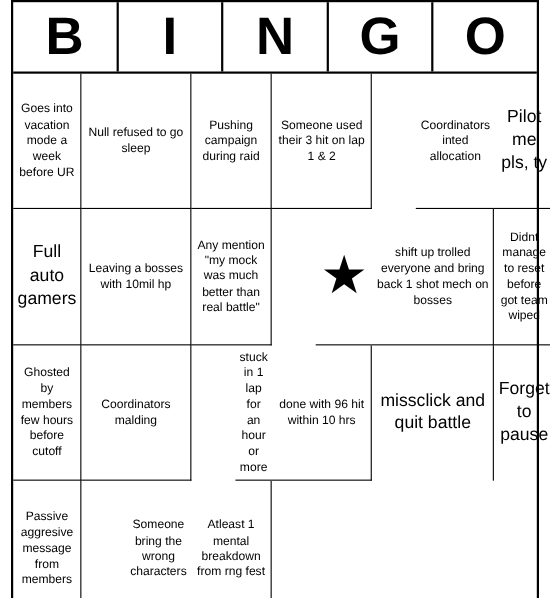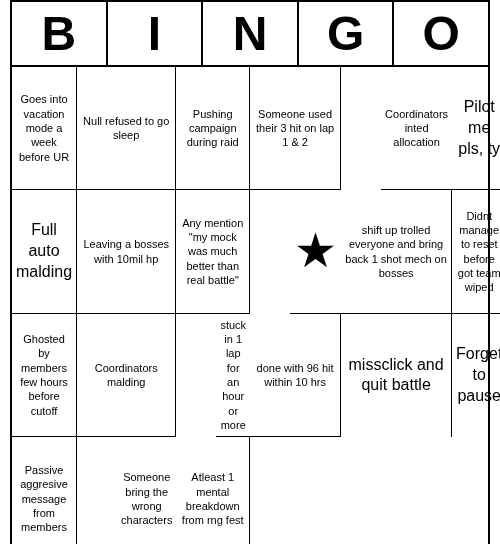--- a/index.html
+++ b/index.html
@@ -76,21 +76,21 @@
       <div class="bingo-header-cell">G</div>
       <div class="bingo-header-cell">O</div>
     </div>
   <div class="bingo-grid">
   <div class="bingo-cell">Goes into vacation mode a week before UR</div>
       <div class="bingo-cell">Null refused to go sleep</div>
       <div class="bingo-cell">Pushing campaign during raid</div>
       <div class="bingo-cell">Someone used their 3 hit on lap 1 &amp; 2</div>
       <div class="bingo-cell">Coordinators inted allocation</div>
       <div class="bingo-cell large-text">Pilot me pls, ty</div>
-      <div class="bingo-cell large-text">Full auto malding</div>
+      <div class="bingo-cell large-text">Full auto gamers</div>
       <div class="bingo-cell">Leaving a bosses with 10mil hp</div>
       <div class="bingo-cell">Any mention "my mock was much better than real battle"</div>
       <div class="bingo-cell star-cell">★</div>
       <div class="bingo-cell">shift up trolled everyone and bring back 1 shot mech on bosses</div>
       <div class="bingo-cell">Didnt manage to reset before got team wiped</div>
       <div class="bingo-cell">Ghosted by members few hours before cutoff</div>
       <div class="bingo-cell">Coordinators malding</div>
       <div class="bingo-cell">stuck in 1 lap for an hour or more</div>
       <div class="bingo-cell">done with 96 hit within 10 hrs</div>
       <div class="bingo-cell large-text">missclick and quit battle</div>

